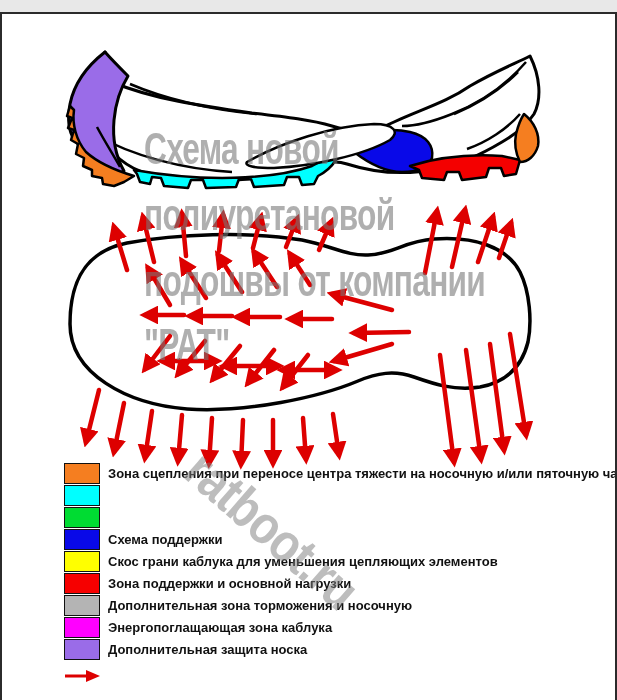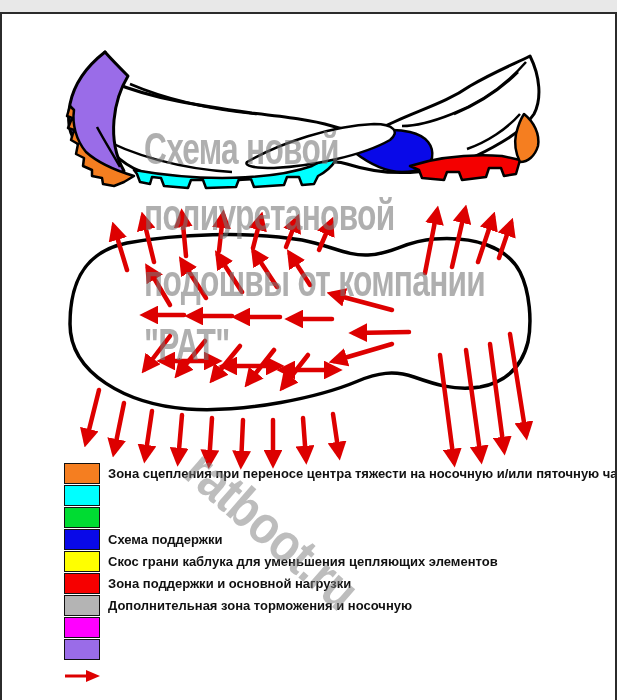--- a/index.html
+++ b/index.html
@@ -233,23 +233,25 @@
       <div class="leg-row">
         <span class="leg-swatch" style="background: rgb(246, 0, 0);"></span>
         <span class="leg-label">Зона поддержки и основной нагрузки</span>
       </div>
       <div class="leg-row">
         <span class="leg-swatch" style="background: rgb(180, 180, 180);"></span>
         <span class="leg-label">Дополнительная зона торможения и носочную</span>
       </div>
       <div class="leg-row">
         <span class="leg-swatch" style="background: rgb(255, 0, 255);"></span>
+        <span class="leg-label">Энергопоглащающая зона каблука</span>
       </div>
       <div class="leg-row">
         <span class="leg-swatch" style="background: rgb(154, 108, 232);"></span>
+        <span class="leg-label">Дополнительная защита носка</span>
       </div>
       <div class="leg-row arrow-row">
         <svg class="leg-arrow" viewBox="0 0 37 14">
           <line x1="1" y1="7" x2="24" y2="7" stroke="#DD0000" stroke-width="3"></line>
           <polygon points="22,1 36,7 22,13" fill="#DD0000"></polygon>
         </svg>
       </div>
     </div>
 
 </div>

